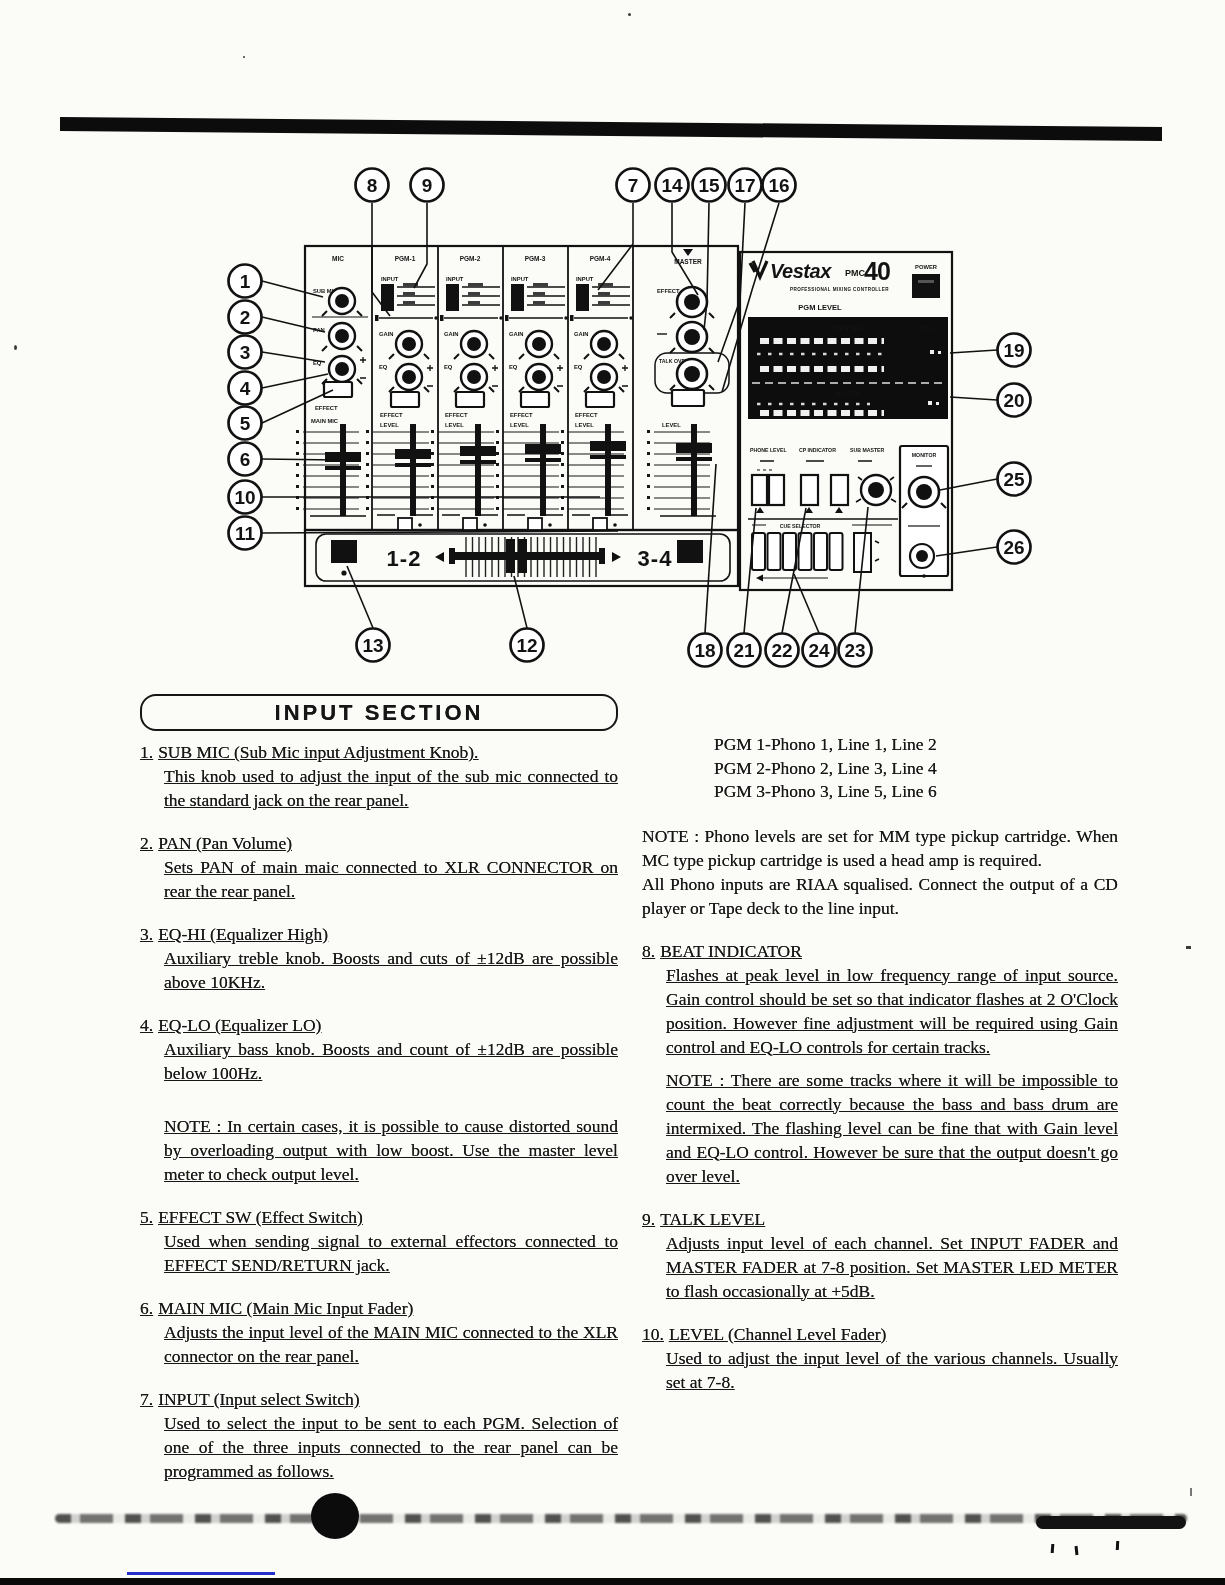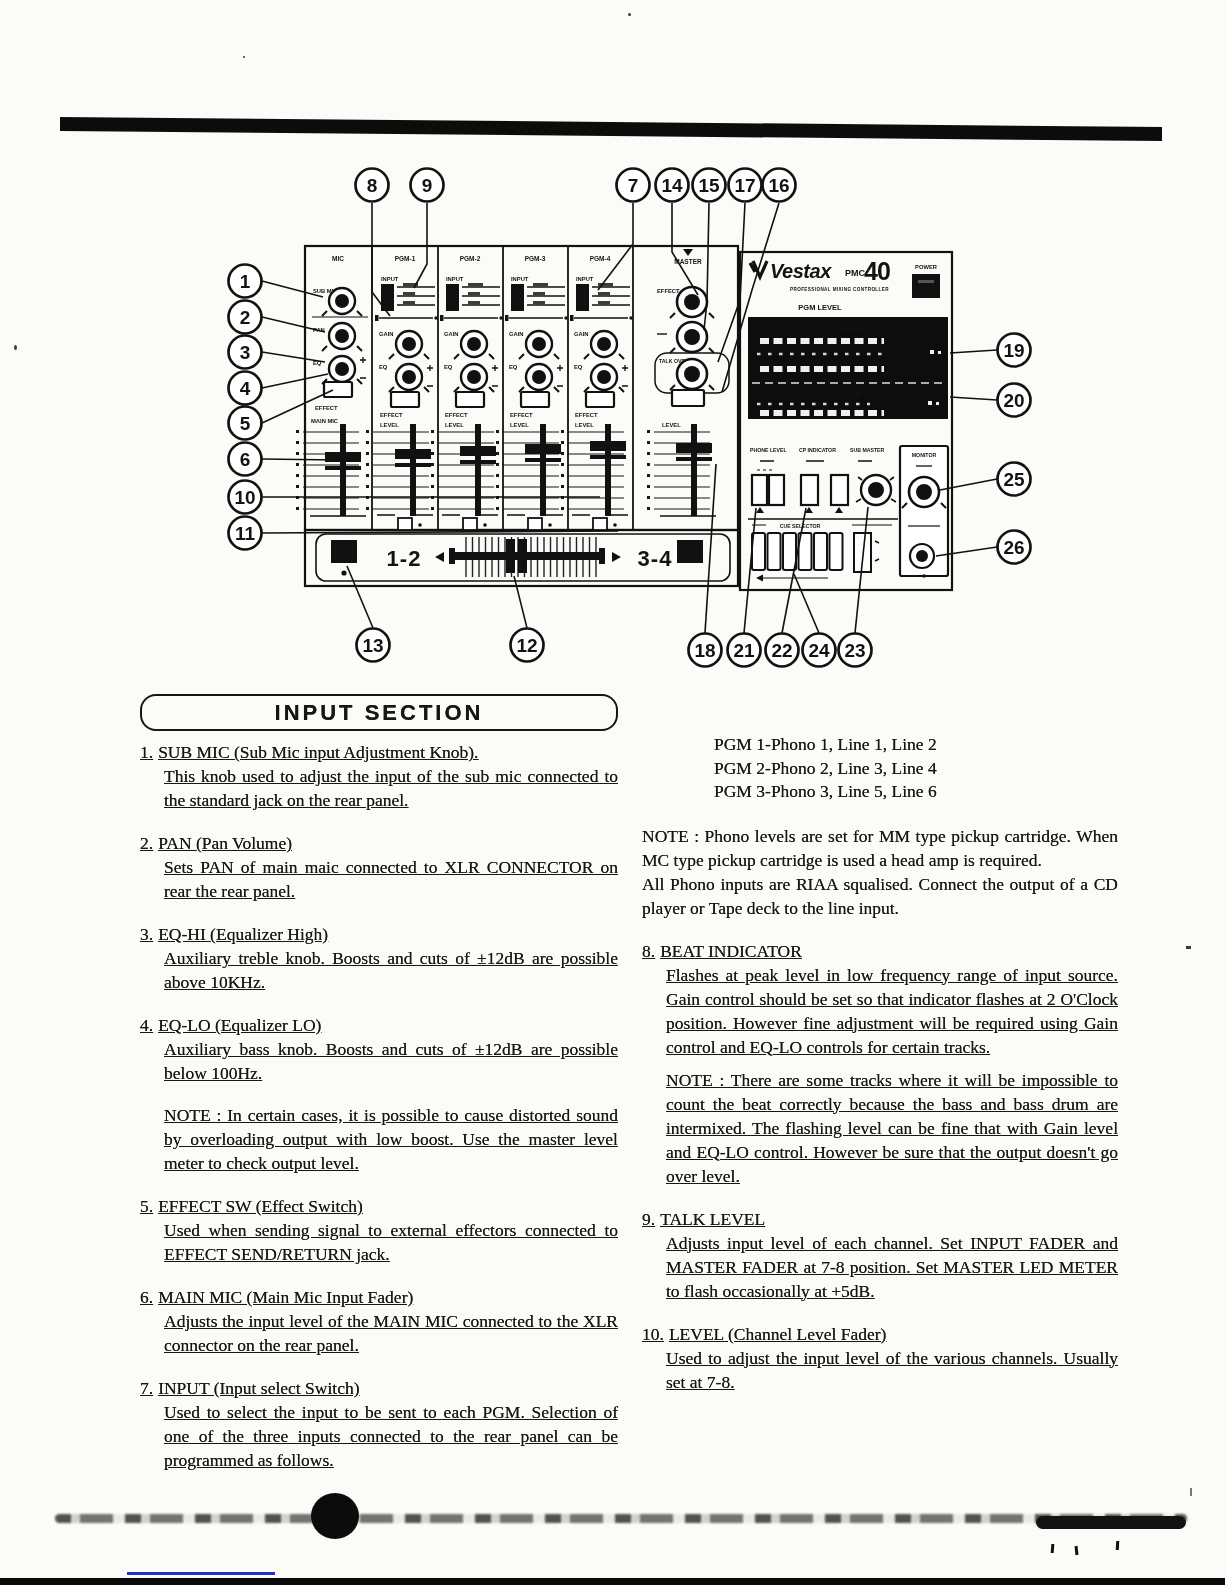--- a/index.html
+++ b/index.html
@@ -10,21 +10,21 @@
            text-shadow:0 0 .45px rgba(0,0,0,.75);}
   .leftcol{left:140px;top:694px;width:478px;}
   .rightcol{left:642px;top:697px;width:476px;margin-top:36px;}
   .section-box{border:2.6px solid #161616;border-radius:16px;height:33px;display:flex;
                align-items:center;justify-content:center;font-family:"Liberation Sans",sans-serif;
                font-weight:700;font-size:22px;letter-spacing:3px;margin-bottom:9px;
                text-shadow:0 0 .6px rgba(0,0,0,.8);}
   .item{margin-top:19px;padding-left:24px;text-decoration:underline;}
   .item .head{text-indent:-24px;}
   .num{padding-right:5px;}
-  .note{margin-top:18px;}
+  .note{margin-top:29px;}
   .note8{margin-top:9px;}
   .pgm-list{padding-left:72px;line-height:23.5px;}
   .note-block{margin-top:20px;}
   
   .diagram{position:absolute;left:0;top:0;}
   .diagram text{font-family:"Liberation Sans",sans-serif;fill:#131313;}
   .t45{font-size:4.6px;font-weight:700;letter-spacing:.4px;}
   .t5{font-size:5.2px;font-weight:700;}
   .t55{font-size:5.8px;font-weight:700;}
   .t6{font-size:6.5px;font-weight:700;}
@@ -487,21 +487,21 @@
       <div class="body">Sets PAN of main maic connected to XLR CONNECTOR on rear the rear panel.</div>
     </div>
 
     <div class="item">
       <div class="head"><span class="num">3.</span><span>EQ-HI (Equalizer High)</span></div>
       <div class="body">Auxiliary treble knob. Boosts and cuts of ±12dB are possible above 10KHz.</div>
     </div>
 
     <div class="item">
       <div class="head"><span class="num">4.</span><span>EQ-LO (Equalizer LO)</span></div>
-      <div class="body">Auxiliary bass knob. Boosts and cuts of ±12dB are possible below 100Hz.</div>
+      <div class="body">Auxiliary bass knob. Boosts and count of ±12dB are possible below 100Hz.</div>
       <div class="body note">NOTE : In certain cases, it is possible to cause distorted sound by overloading output with low boost. Use the master level meter to check output level.</div>
     </div>
 
     <div class="item">
       <div class="head"><span class="num">5.</span><span>EFFECT SW (Effect Switch)</span></div>
       <div class="body">Used when sending signal to external effectors connected to EFFECT SEND/RETURN jack.</div>
     </div>
 
     <div class="item">
       <div class="head"><span class="num">6.</span><span>MAIN MIC (Main Mic Input Fader)</span></div>

